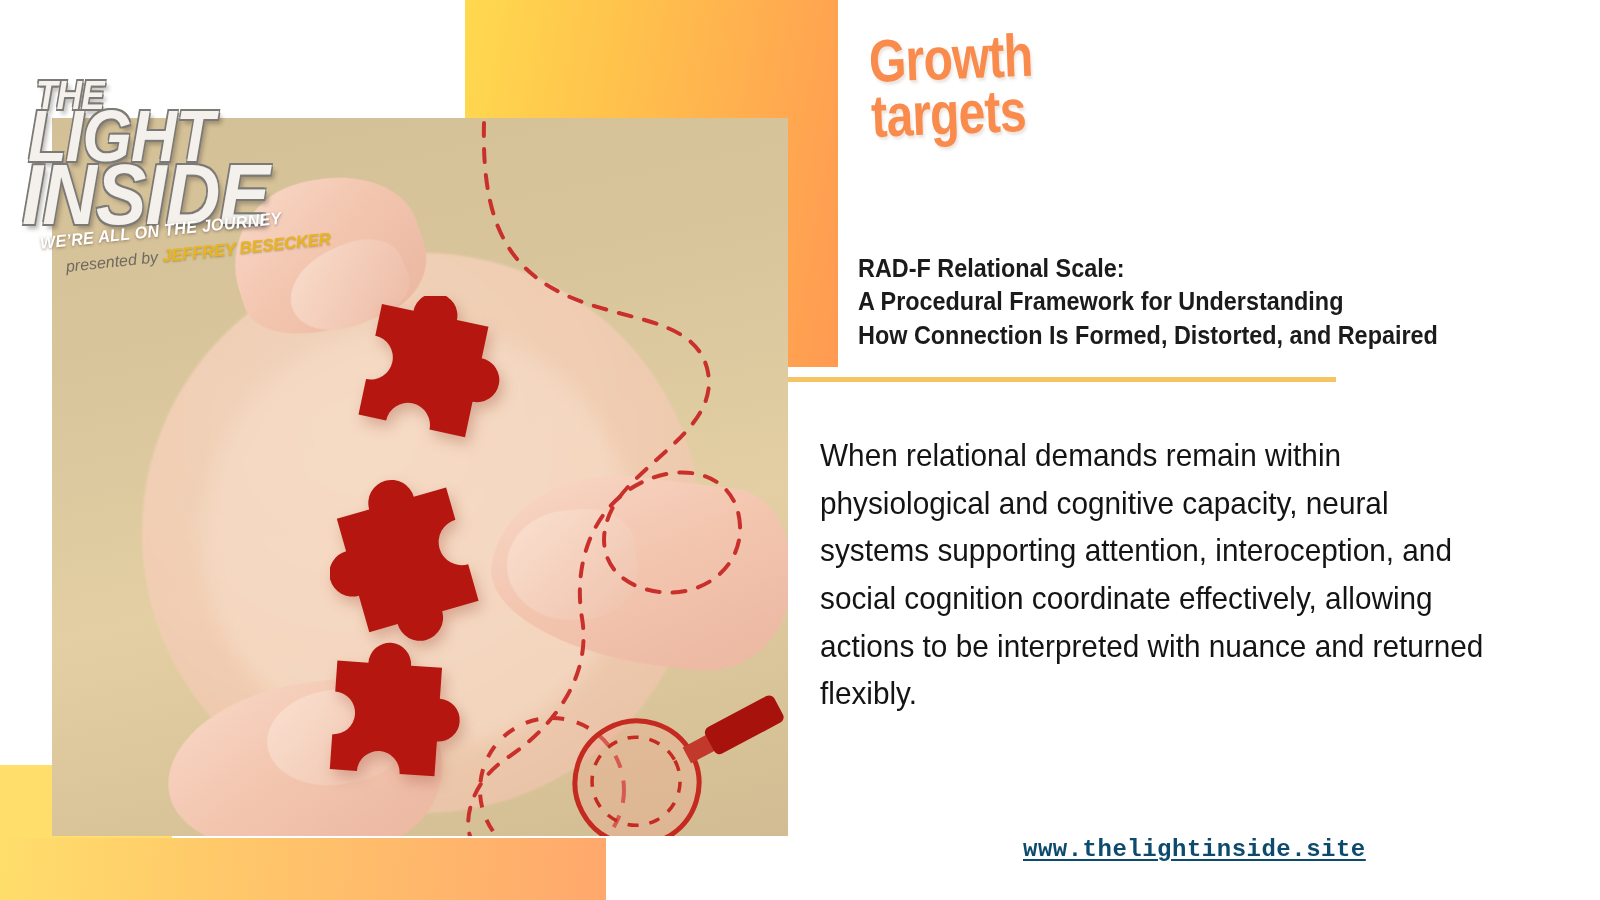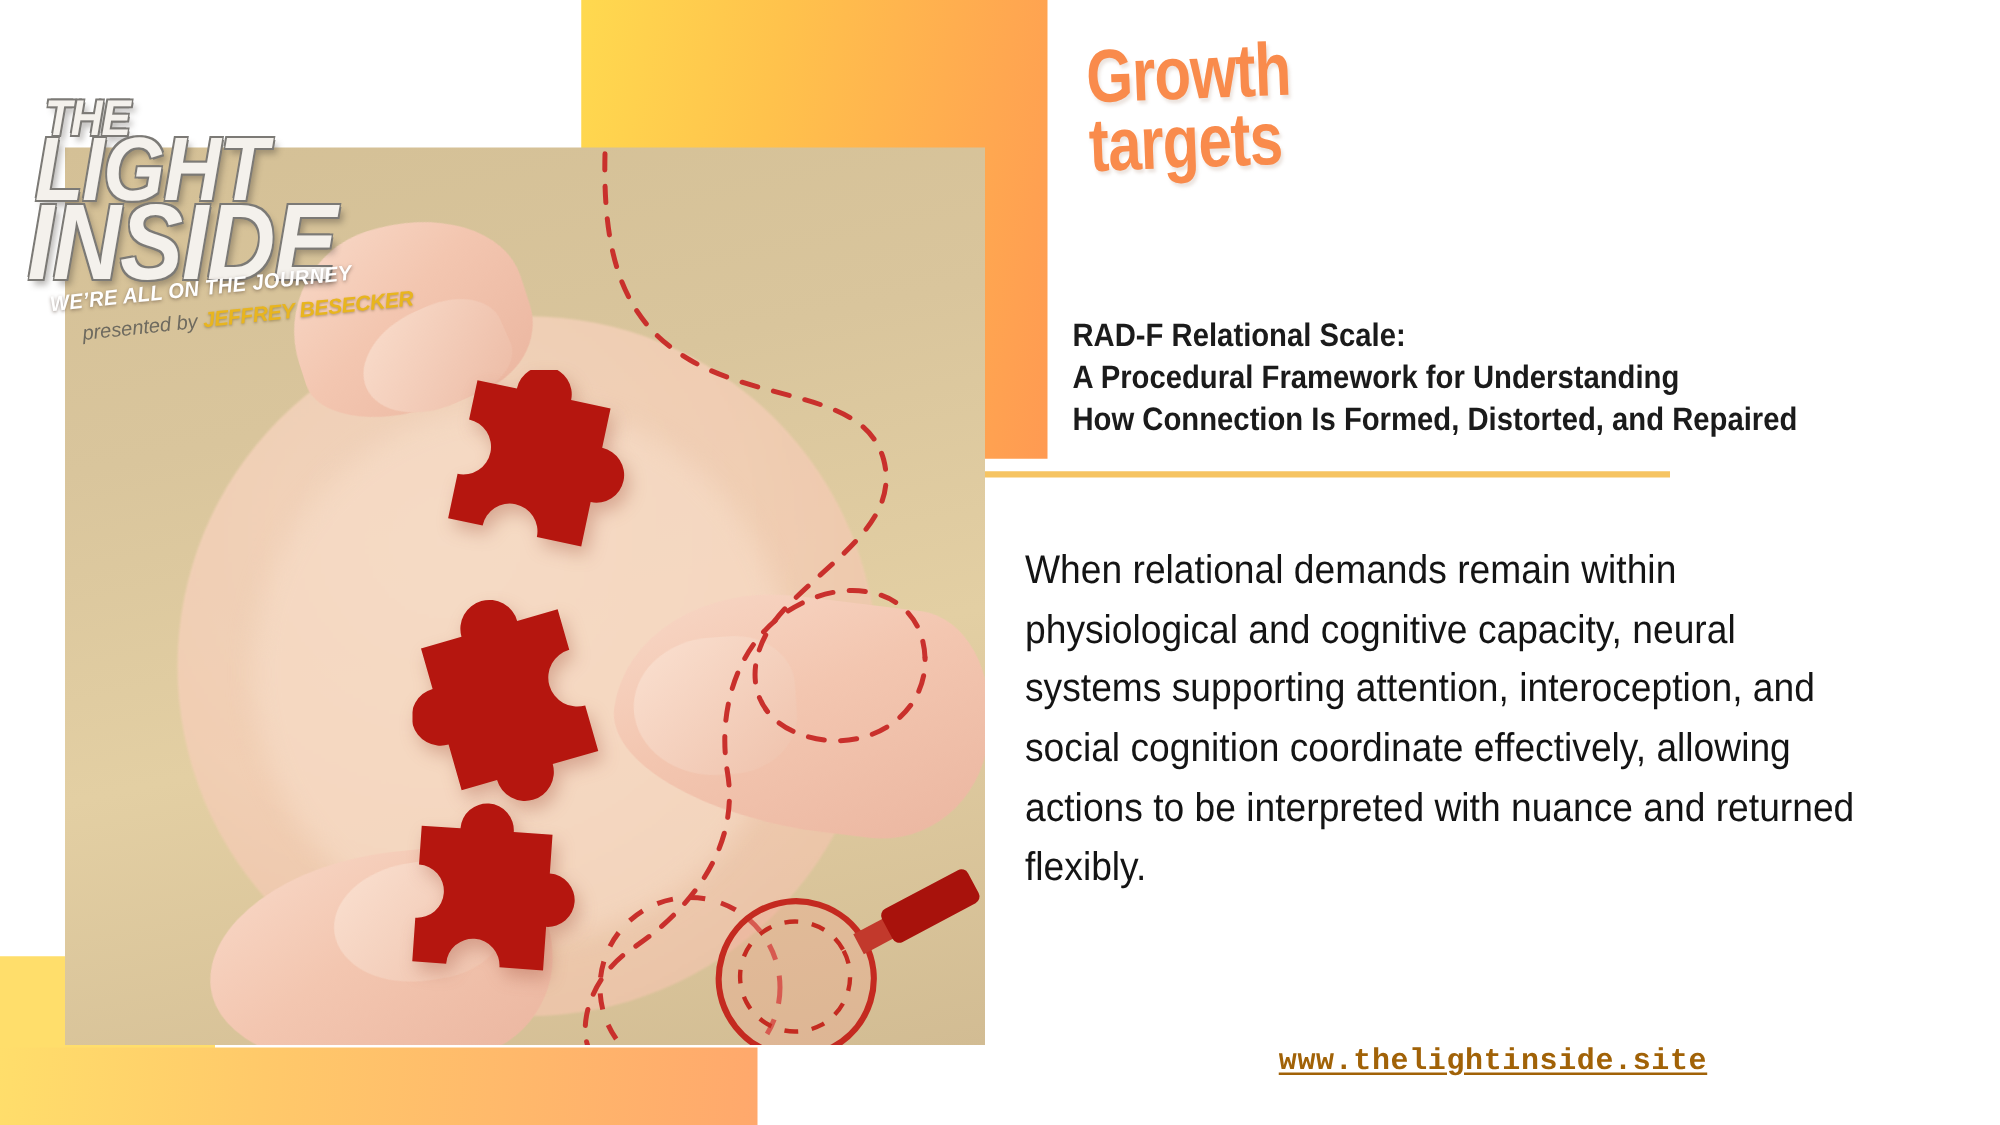--- a/index.html
+++ b/index.html
@@ -250,21 +250,21 @@
     transform: scaleX(.93);
     transform-origin: left top;
   }
   .site-url {
     position: absolute;
     left: 185px;
     top: 836px;
     font-family: "Liberation Mono", monospace;
     font-weight: bold;
     font-size: 24px;
-    color: #a16207;
+    color: #0c4a6e;
     text-decoration: underline;
     text-underline-offset: 3px;
     letter-spacing: .5px;
   }
 </style>
 </head>
 <body>
 
 <div class="block-top-gradient"></div>
 <div class="block-bottom-yellow"></div>

